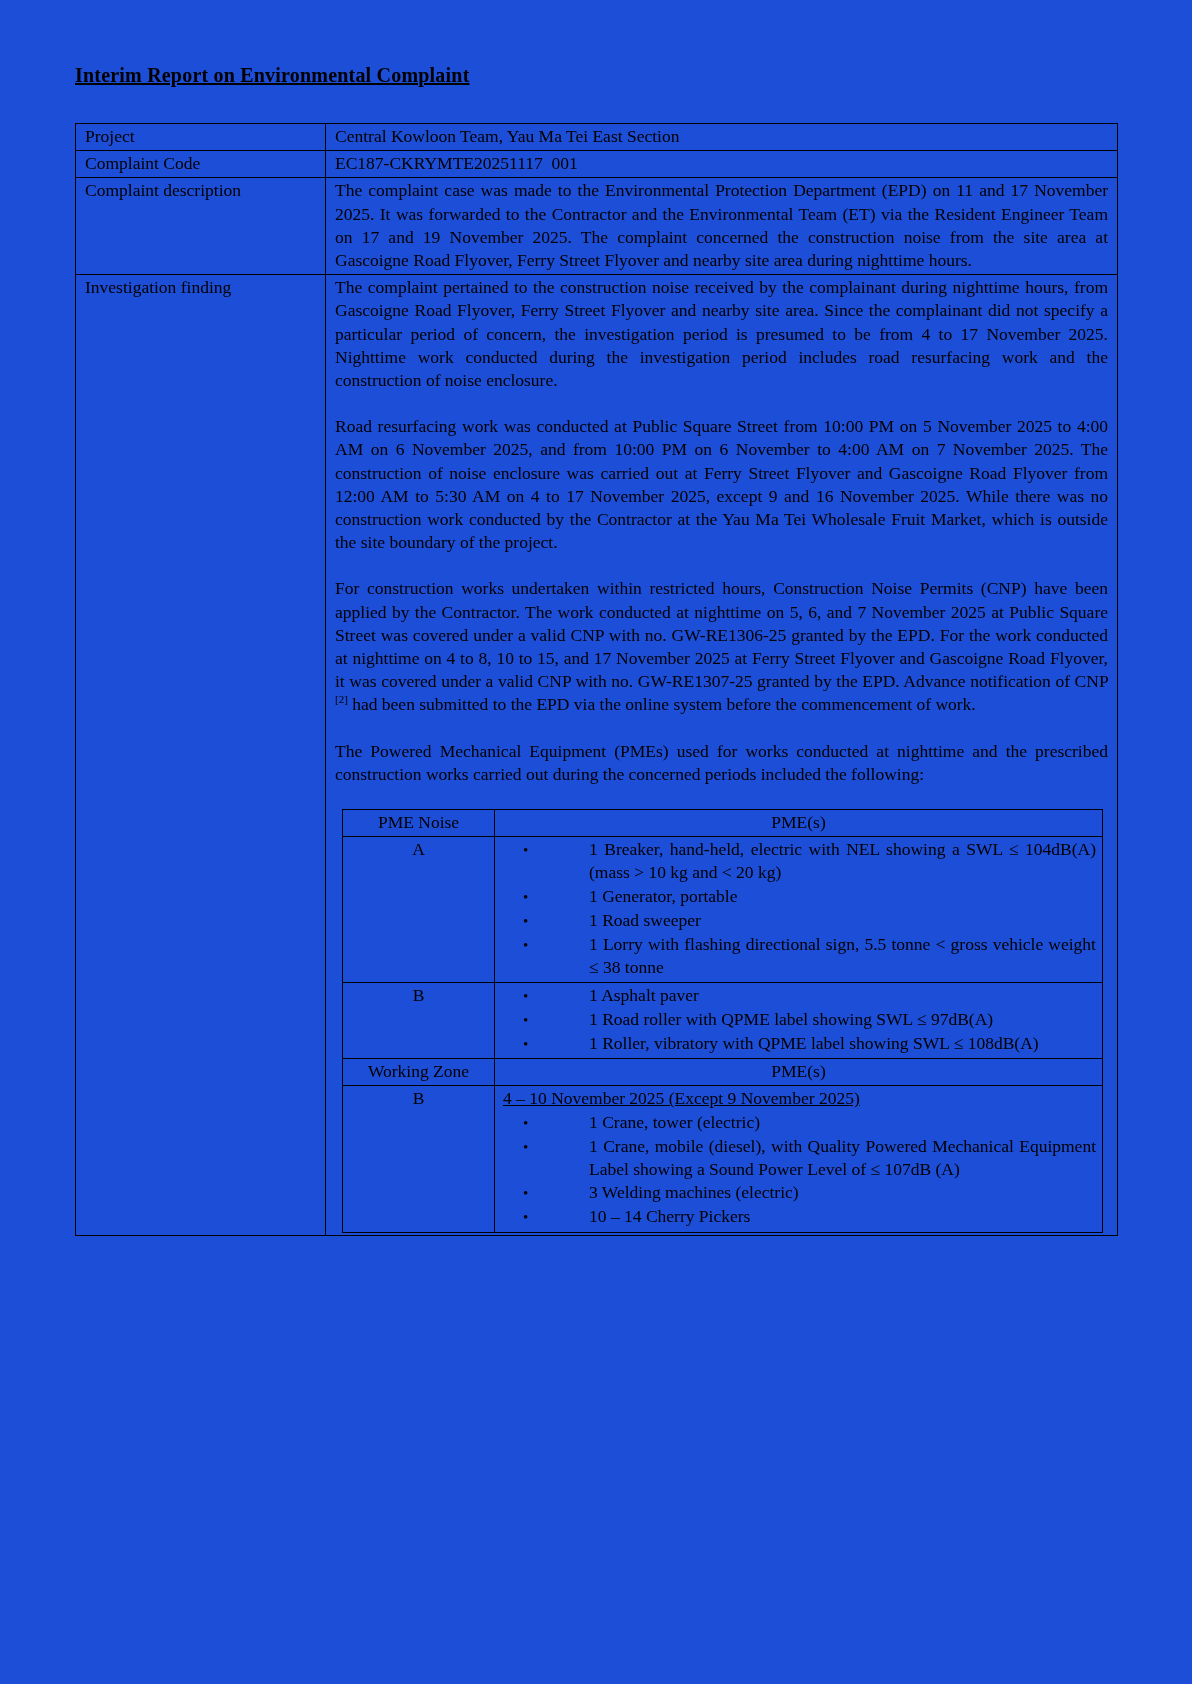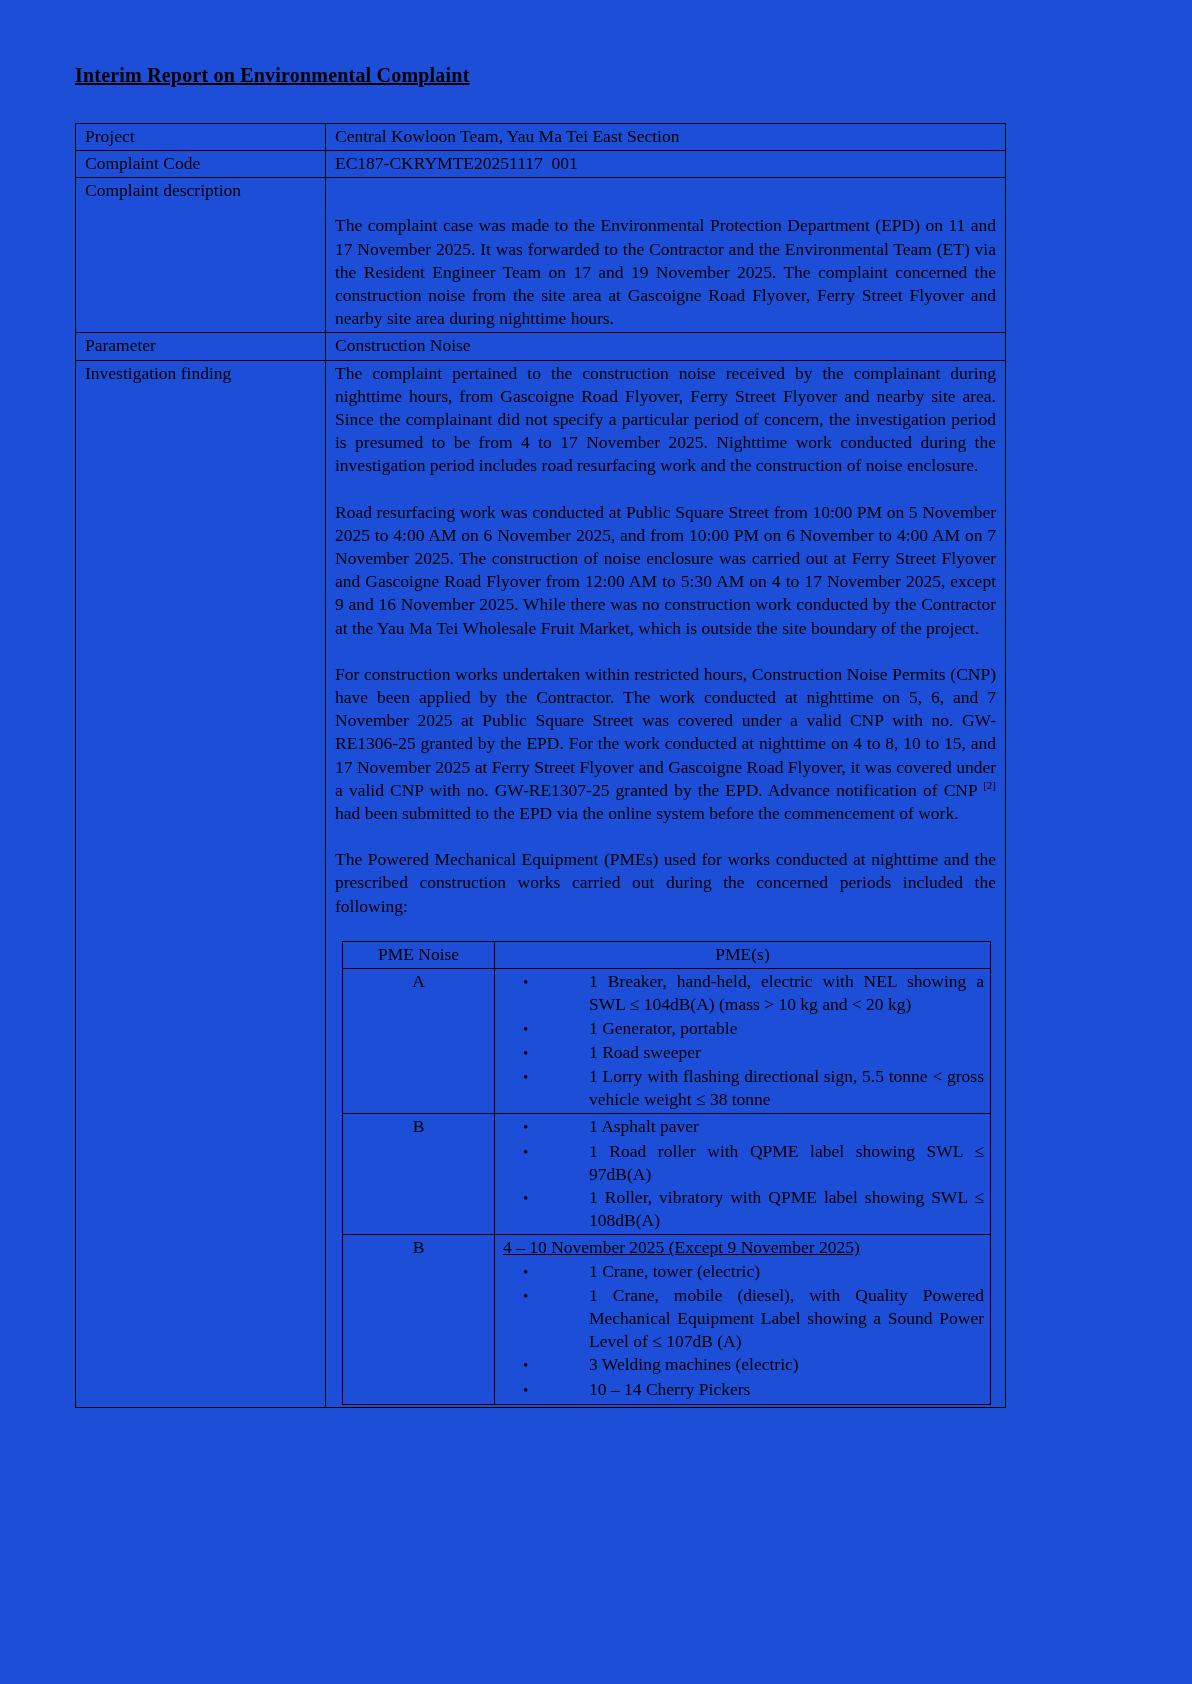--- a/index.html
+++ b/index.html
@@ -18,36 +18,36 @@
   }
   .doc-title {
     font-size: 20px;
     font-weight: bold;
     text-decoration: underline;
     margin: 0 0 36px 0;
     letter-spacing: 0.2px;
   }
   table.main {
     border-collapse: collapse;
-    width: 931px;
+    width: 1043px;
     font-size: 17.5px;
     line-height: 23.2px;
     table-layout: fixed;
   }
   table.main > tbody > tr > td {
     border: 1.6px solid #000;
     vertical-align: top;
     padding: 1px 9px 2px 9px;
   }
   td.label-col { width: 250px; }
   td.value-col p {
     margin: 0 0 23px 0;
     text-align: justify;
   }
-  td.value-col p.no-space { margin-bottom: 0; margin-top: 35px; }
+  td.value-col p.no-space { margin-bottom: 0; }
   .prewrap { white-space: pre-wrap; margin-top: 48px; }
   sup.footref {
     font-size: 11px;
     vertical-align: super;
     line-height: 0;
   }
   
   table.pme {
     border-collapse: collapse;
     width: calc(100% - 12px);
@@ -100,24 +100,20 @@
         <td class="value-col prewrap">EC187-CKRYMTE20251117  001</td>
       </tr>
 
       <tr>
         <td class="label-col">Complaint description</td>
         <td class="value-col">
           <p class="no-space">The complaint case was made to the Environmental Protection Department (EPD) on 11 and 17 November 2025. It was forwarded to the Contractor and the Environmental Team (ET) via the Resident Engineer Team on 17 and 19 November 2025. The complaint concerned the construction noise from the site area at Gascoigne Road Flyover, Ferry Street Flyover and nearby site area during nighttime hours.</p>
         </td>
       </tr>
 
-      <tr>
-        <td class="label-col">Parameter</td>
-        <td class="value-col">Construction Noise</td>
-      </tr>
 
       <tr>
         <td class="label-col">Investigation finding</td>
         <td class="value-col">
           <p>The complaint pertained to the construction noise received by the complainant during nighttime hours, from Gascoigne Road Flyover, Ferry Street Flyover and nearby site area. Since the complainant did not specify a particular period of concern, the investigation period is presumed to be from 4 to 17 November 2025. Nighttime work conducted during the investigation period includes road resurfacing work and the construction of noise enclosure.</p>
           <p>Road resurfacing work was conducted at Public Square Street from 10:00 PM on 5 November 2025 to 4:00 AM on 6 November 2025, and from 10:00 PM on 6 November to 4:00 AM on 7 November 2025. The construction of noise enclosure was carried out at Ferry Street Flyover and Gascoigne Road Flyover from 12:00 AM to 5:30 AM on 4 to 17 November 2025, except 9 and 16 November 2025. While there was no construction work conducted by the Contractor at the Yau Ma Tei Wholesale Fruit Market, which is outside the site boundary of the project.</p>
           <p><span>For construction works undertaken within restricted hours, Construction Noise Permits (CNP) have been applied by the Contractor. The work conducted at nighttime on 5, 6, and 7 November 2025 at Public Square Street was covered under a valid CNP with no. GW-RE1306-25 granted by the EPD. For the work conducted at nighttime on 4 to 8, 10 to 15, and 17 November 2025 at Ferry Street Flyover and Gascoigne Road Flyover, it was covered under a valid CNP with no. GW-RE1307-25 granted by the EPD.  Advance notification of CNP </span><sup class="footref">[2]</sup><span> had been submitted to the EPD via the online system before the commencement of work.</span></p>
           <p>The Powered Mechanical Equipment (PMEs) used for works conducted at nighttime and the prescribed construction works carried out during the concerned periods included the following:</p>
 
           <table class="pme">
@@ -157,20 +153,24 @@
                     <li>
                         <span class="item-text">1 Road roller with QPME label showing SWL ≤ 97dB(A)</span>
                       </li>
                     <li>
                         <span class="item-text">1 Roller, vibratory with QPME label showing SWL ≤ 108dB(A)</span>
                       </li>
                   </ul>
                 </td>
               </tr>
 
+              <tr>
+                <td class="zone-col col-header">Working Zone</td>
+                <td class="col-header">PME(s)</td>
+              </tr>
 
               <tr>
                 <td class="zone-col">B</td>
                 <td>
                   <div class="period-heading">4 – 10 November 2025 (Except 9 November 2025)</div>
                   <ul class="pme-list">
                     <li>
                         <span class="item-text">1 Crane, tower (electric)</span>
                       </li>
                     <li>

